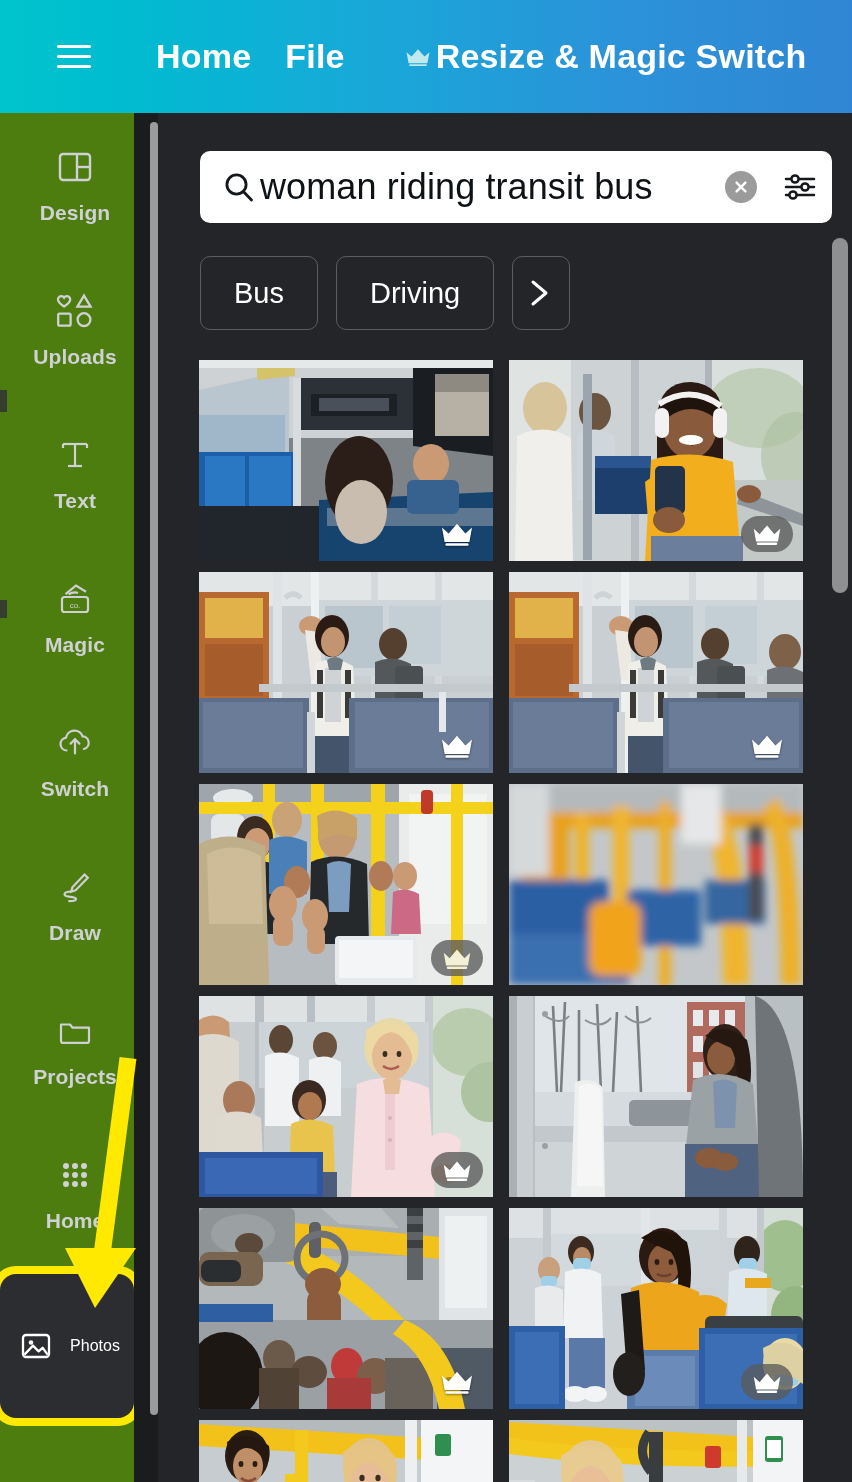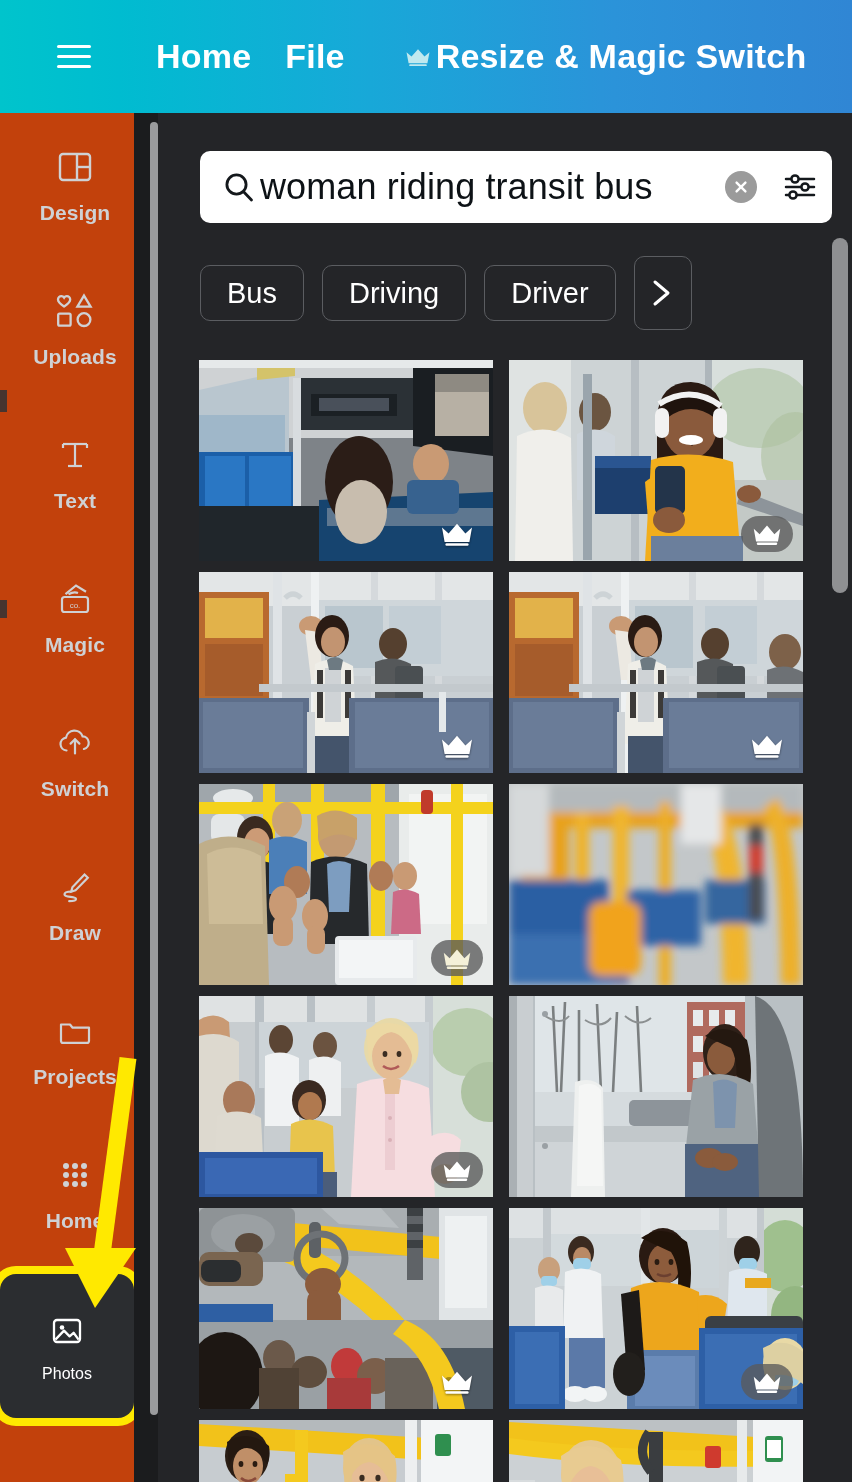--- a/index.html
+++ b/index.html
@@ -17,34 +17,34 @@
   #hamburger i{ display:block; width:34px; height:3px; background:#fff; border-radius:2px; }
   .navitem{ color:#fff; font-size:34px; font-weight:700; letter-spacing:.2px; cursor:pointer; white-space:nowrap;}
   #nav-home{ margin-left:56px; }
   #nav-file{ margin-left:34px; }
   #nav-resize-wrap{ margin-left:60px; display:flex; align-items:center; gap:5px; }
   .crown-glyph{ width:26px; height:20px; display:block; }
 
   
   #sidebar{
     position:absolute; left:0; top:113px; width:134px; height:1369px;
-    background:#c2410c; overflow:hidden;
+    background:#4d7c0f; overflow:hidden;
   }
   .side-item{
     width:150px; height:144px; display:flex; flex-direction:column;
     align-items:center; justify-content:center; gap:12px; cursor:pointer; color:#c8cacd;
   }
   .side-item .slabel{ font-size:21px; font-weight:600; color:#cfd1d4; letter-spacing:.1px;}
   .side-icon{ width:44px; height:44px; display:flex; align-items:center; justify-content:center;}
   .side-icon svg{ display:block; }
   #side-divider{ width:88px; height:1px; background:#4a4c50; margin:4px auto 0 auto;}
   #side-photos-slot{ height:152px; display:flex; align-items:center; justify-content:center;}
   #photos-box{
     width:136px; height:144px; border-radius:16px; background:#2b2d30;
-    display:flex; flex-direction:column; align-items:center; justify-content:center; gap:12px;
+    display:flex; flex-direction:row; align-items:center; justify-content:center; gap:12px;
     box-shadow:0 0 0 8px #ffe900; cursor:pointer;
   }
   #photos-box .slabel{ color:#fff; }
 
   #sidebar-scrollbar{
     position:absolute; left:150px; top:122px; width:8px; height:1293px;
     background:#9a9b9d; border-radius:5px; cursor:pointer;
   }
 
   
@@ -68,21 +68,21 @@
     width:32px; height:32px; border-radius:50%; background:#9b9b9b; flex:0 0 auto;
     display:flex; align-items:center; justify-content:center; cursor:pointer; margin-right:22px;
   }
   #filter-btn{ width:42px; height:42px; margin-right:24px; flex:0 0 auto; cursor:pointer;
     display:flex; align-items:center; justify-content:center;}
 
   
   #chips{ position:absolute; left:42px; top:140px; width:652px; height:80px;
     display:flex; align-items:center; gap:18px;}
   .chip{
-    height:56px; padding:0 26px; border:1px solid #5b5d61; border-radius:10px;
+    height:74px; padding:0 33px; border:1px solid #5b5d61; border-radius:10px;
     display:flex; align-items:center; justify-content:center;
     color:#fff; font-size:29px; font-weight:400; white-space:nowrap; cursor:pointer;
     background:transparent;
   }
   #chip-next{
     height:74px; width:58px; min-width:58px; border:1px solid #5b5d61; border-radius:10px;
     display:flex; align-items:center; justify-content:center; cursor:pointer; overflow:hidden;
   }
 
   
@@ -270,21 +270,20 @@
         <circle cx="15" cy="12" r="3.6" fill="#ffffff"></circle>
         <circle cx="25" cy="20" r="3.6" fill="#ffffff"></circle>
         <circle cx="13" cy="28" r="3.6" fill="#ffffff"></circle>
       </svg>
     </span>
   </div>
 
   <div id="chips">
     <div class="chip">Bus</div>
     <div class="chip">Driving</div>
-    <div class="chip">Driver</div>
     <div id="chip-next">
       <svg width="34" height="40" viewBox="0 0 34 40" fill="none" stroke="#ffffff" stroke-width="3" stroke-linecap="round" stroke-linejoin="round">
         <path d="M9 9 L22 20 L9 31"></path>
       </svg>
     </div>
   </div>
 
   <div id="grid">
 
     <div class="cell">

